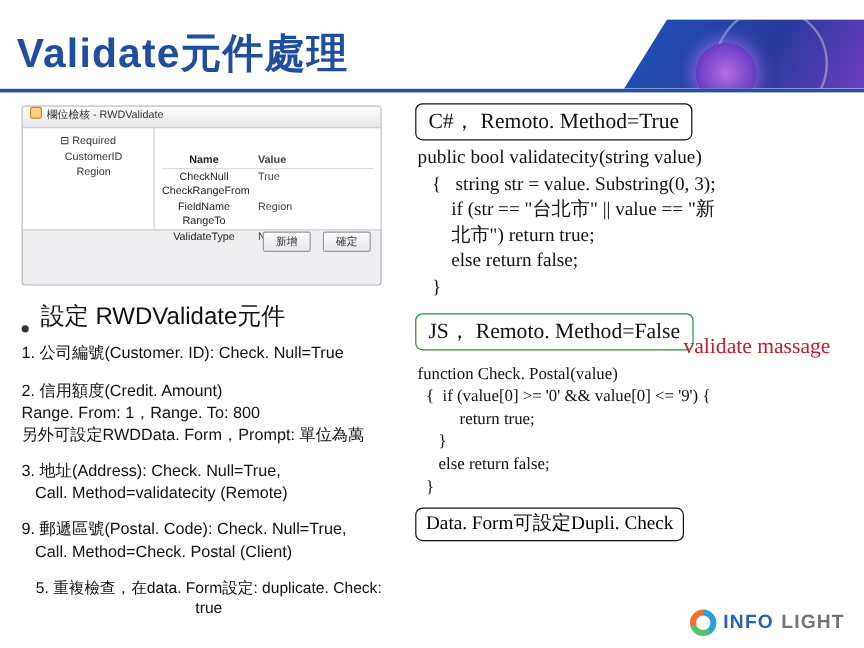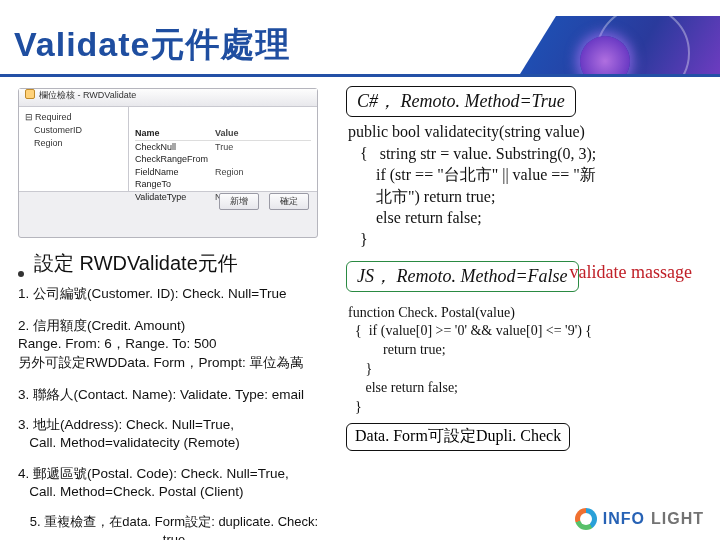--- a/index.html
+++ b/index.html
@@ -28,48 +28,48 @@
   .content { position: absolute; top: 66px; left: 0; right: 0; bottom: 0; display: flex; }
   .left-col { width: 340px; padding: 6px 10px 0 18px; }
   .right-col { flex: 1; padding: 4px 14px 0 6px; }
 
   .screenshot-box {
     width: 300px; height: 150px; background: #efeff2; border: 1px solid #b5b5bd;
     border-radius: 3px; position: relative; font-size: 9px; color: #333;
   }
   .ss-title { background: linear-gradient(#fdfdfd,#e8e8ec); height: 18px; border-bottom:1px solid #c9c9d0; display:flex; padding:0 6px; gap:4px;}
   .ss-title .sqicon{width:10px;height:10px;background:#ffd27a;border:1px solid #c08a2a;border-radius:2px;}
-  .ss-body { display:flex; height:84px;}
+  .ss-body { display:flex; height:84px;text-align:center;}
   .ss-tree { width:110px; border-right:1px solid #c9c9d0; background:#fff; padding:4px 6px; line-height:1.45;}
   .ss-tree div{white-space:nowrap; overflow:hidden;}
   .ss-list { flex:1; background:#fff; padding:20px 6px; line-height:1.4;}
   .ss-list .row{display:flex; gap:10px;}
   .ss-list .c1{width:70px; color:#222;}
   .ss-list .c2{color:#444;}
   .ss-foot{height:20px;border-top:1px solid #c9c9d0; display:flex; justify-content:flex-end; align-items:center; gap:10px; padding:0 8px;}
   .ss-btn{font-size:9px; padding:1px 10px; border:1px solid #9a9aa5; background:linear-gradient(#fcfcfd,#e7e7ec); border-radius:2px;}
 
   .bullet { margin-top: 12px; font-size: 20px; color:#111; display:flex; gap:10px; align-items:flex-end;}
   .bullet .dot{width:6px;height:6px;background:#333;border-radius:50%;}
 
   .item { font-size: 13.5px; line-height: 1.35; margin-top: 8px; color:#111;}
   .item.small { font-size: 13px; text-align: center; }
 
   .tag-box {
     display:inline-block; border:1.5px solid #111; border-radius:6px;
     padding:2px 10px 3px; font-family: "Times New Roman", serif; font-size:18px;
-    color:#111; margin-bottom:4px;font-style:italic;
+    color:#111; margin-bottom:4px;
   }
   .code { font-family: "Times New Roman", serif; font-size:16px; line-height:1.35; color:#111; white-space:pre-wrap; padding-left:2px;}
   .code-small { font-size:14px; line-height:1.35;}
   .annot {
     position:absolute;
     font-family:"Segoe Script","Comic Sans MS",cursive; color:#c02028; font-size:18px;
   }
-  .annot-msg{ right:28px; top:180px; }
+  .annot-msg{ right:28px; top:196px; }
 
   .tag-green { border-color:#2a8a42; color:#111; margin-top:8px;}
   .footer-box{
     border:1.5px solid #111; border-radius:6px; padding:2px 8px 3px;
     font-family:"Times New Roman",serif; font-size:16px; display:inline-block;
     margin-top:6px;
   }
 
   .logo {
     position:absolute; right:16px; bottom:26px; display:flex; align-items:center; gap:6px;
@@ -144,33 +144,32 @@
 
       <div class="bullet">
         <span class="dot"></span>
         <span>設定 RWDValidate元件</span>
       </div>
 
       <div class="item">1. 公司編號(Customer. ID): Check. Null=True</div>
 
       <div class="item" style="margin-top:14px;">
         <div>2. 信用額度(Credit. Amount)</div>
-        <div>Range. From: 6，Range. To: 500</div>
+        <div>Range. From: 1，Range. To: 800</div>
         <div>另外可設定RWDData. Form，Prompt: 單位為萬</div>
       </div>
 
-      <div class="item" style="margin-top:14px;">3. 聯絡人(Contact. Name): Validate. Type: email</div>
 
       <div class="item" style="margin-top:12px;">
         <div>3. 地址(Address): Check. Null=True,</div>
         <div style="white-space:pre;">   Call. Method=validatecity (Remote)</div>
       </div>
 
       <div class="item" style="margin-top:12px;">
-        <div>4. 郵遞區號(Postal. Code): Check. Null=True,</div>
+        <div>9. 郵遞區號(Postal. Code): Check. Null=True,</div>
         <div style="white-space:pre;">   Call. Method=Check. Postal (Client)</div>
       </div>
 
       <div class="item small" style="margin-top:12px;">5. 重複檢查，在data. Form設定: duplicate. Check: true</div>
     </div>
 
     <div class="right-col" style="position:relative;">
       <div class="tag-box">C#， Remoto. Method=True</div>
       <div class="code">public bool validatecity(string value)
    {   string str = value. Substring(0, 3);

